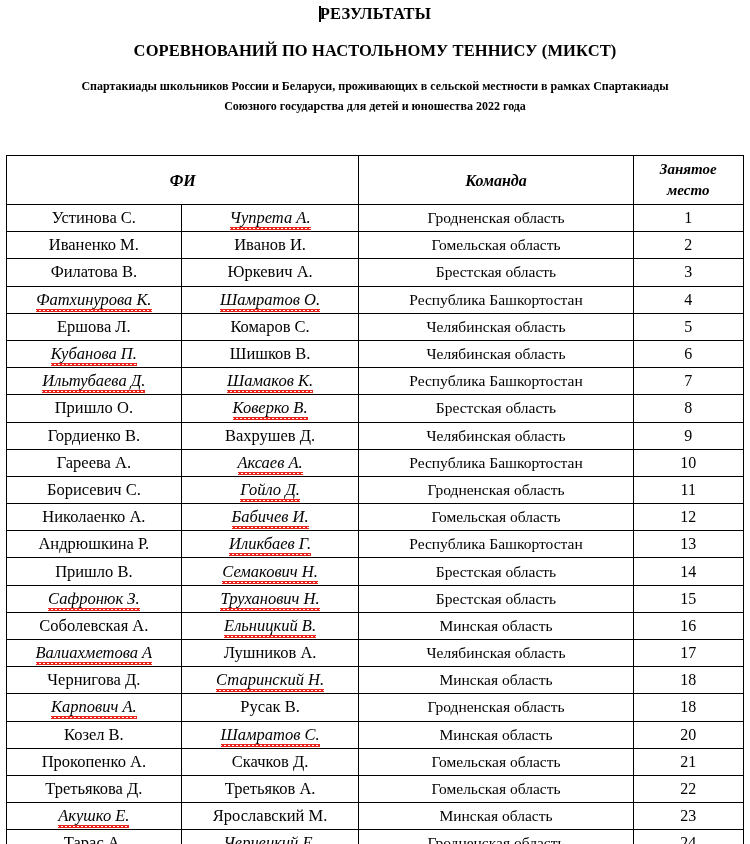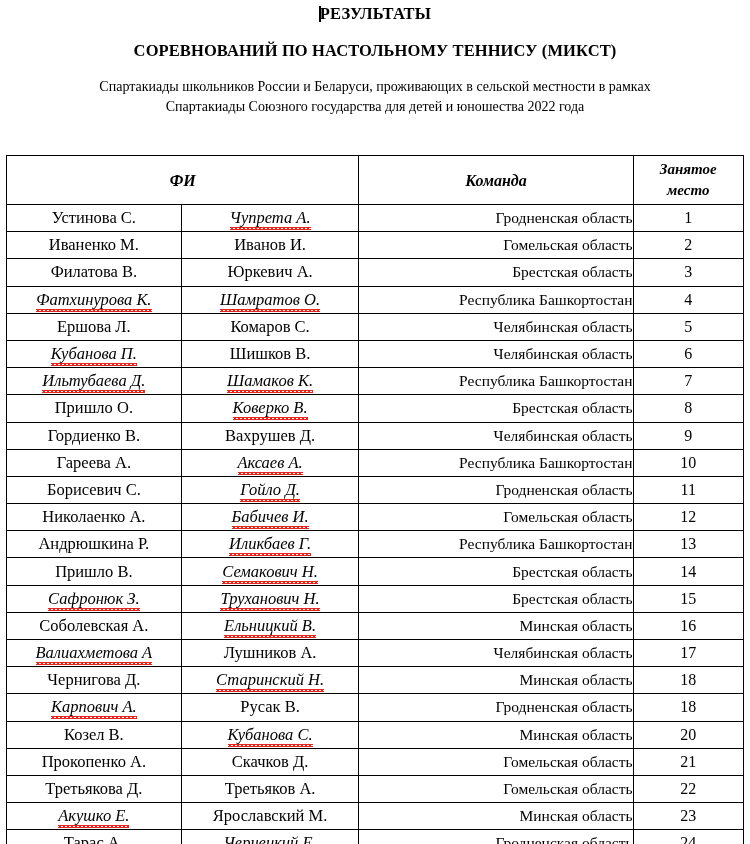--- a/index.html
+++ b/index.html
@@ -43,22 +43,22 @@
     margin-right: -1px;
   }
   .title-line-2 {
     font-weight: bold;
     font-size: 16.5px;
     line-height: 21px;
     letter-spacing: 0.1px;
     margin-top: 16px;
   }
   .subtitle {
-    font-weight: normal;
-    font-size: 14px;
+    font-weight: bold;
+    font-size: 12px;
     line-height: 19.5px;
     margin: 16px auto 0 auto;
     width: 620px;
     letter-spacing: 0px;
   }
 
   
   .table-wrap {
     position: absolute;
     left: 6px;
@@ -99,21 +99,21 @@
   tbody td { height: 26.2px; }
 
   td.name {
     font-size: 16.5px;
     text-align: center;
     padding-left: 7px;
     white-space: nowrap;
   }
   td.team {
     font-size: 15.5px;
-    text-align: right;
+    text-align: center;
     white-space: nowrap;
   }
   td.place {
     font-size: 16px;
     text-align: center;
   }
 
   
   .sq {
     position: relative;
@@ -273,21 +273,21 @@
             <td class="place">18</td>
           </tr>
           <tr>
             <td class="name"><span class="sq">Карпович А.</span></td>
             <td class="name"><span>Русак В.</span></td>
             <td class="team">Гродненская  область</td>
             <td class="place">18</td>
           </tr>
           <tr>
             <td class="name"><span>Козел В.</span></td>
-            <td class="name"><span class="sq">Кубанова С.</span></td>
+            <td class="name"><span class="sq">Шамратов С.</span></td>
             <td class="team">Минская область</td>
             <td class="place">20</td>
           </tr>
           <tr>
             <td class="name"><span>Прокопенко А.</span></td>
             <td class="name"><span>Скачков Д.</span></td>
             <td class="team">Гомельская область</td>
             <td class="place">21</td>
           </tr>
           <tr>

